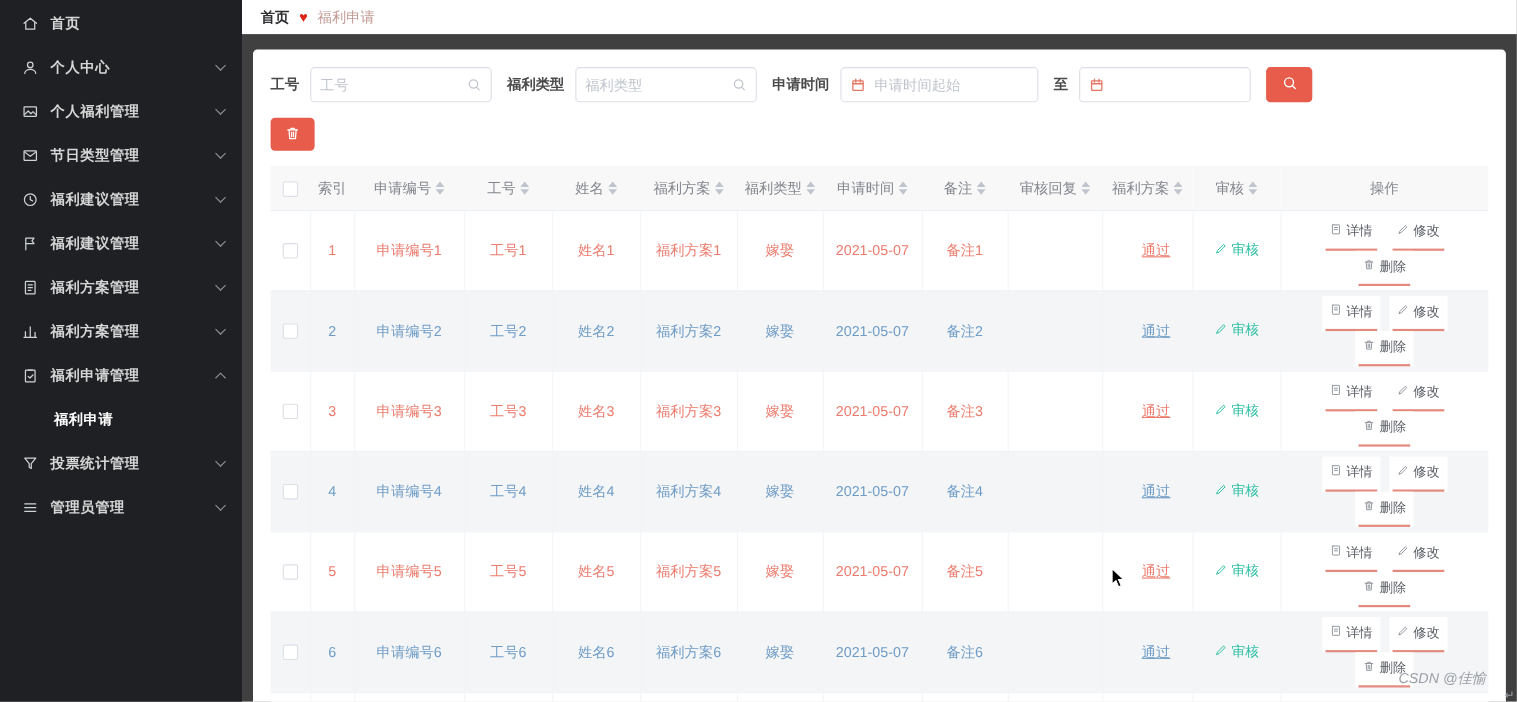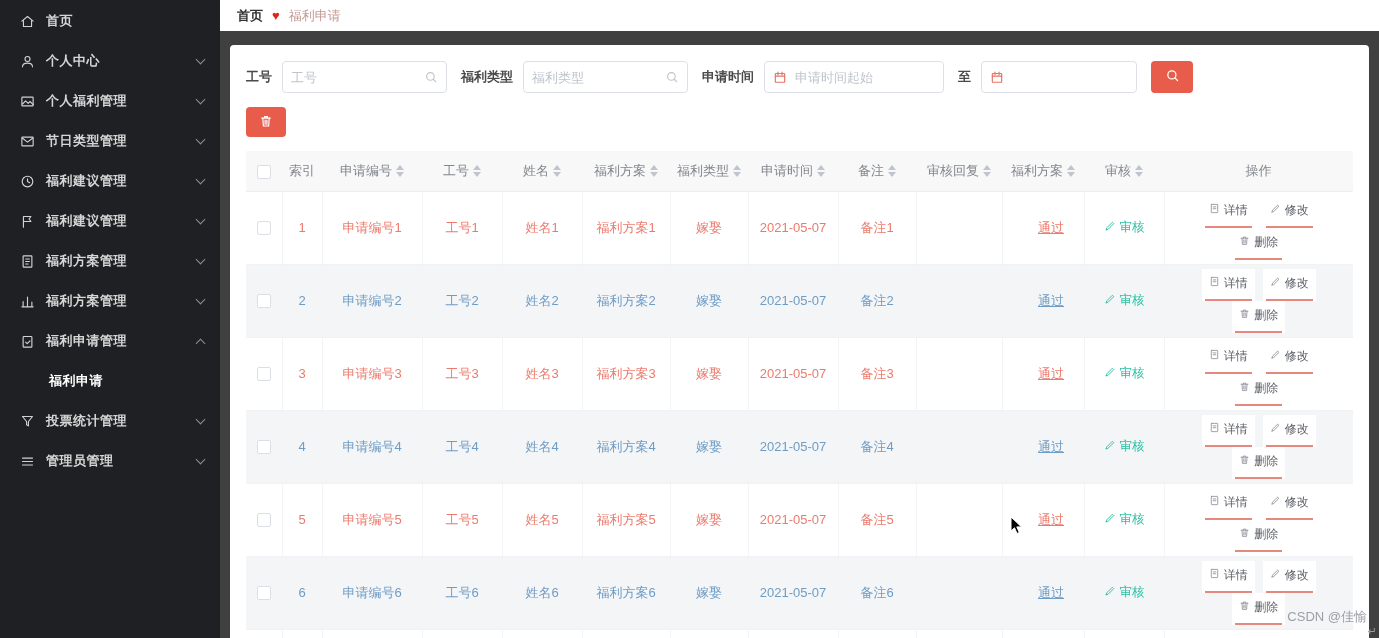--- a/index.html
+++ b/index.html
@@ -52,21 +52,21 @@
   .sort-caret i { width:0; height:0; border-left:4px solid transparent; border-right:4px solid transparent; }
   .sort-caret .c-up { border-bottom:5px solid #c0c4cc; }
   .sort-caret .c-dn { border-top:5px solid #c0c4cc; }
   .checkbox { display:inline-block; width:14px; height:14px; border:1px solid #dcdfe6; border-radius:2px; background:#fff; vertical-align:middle; cursor:pointer; }
   .status-link { text-decoration:underline; cursor:pointer;margin-left:16px; }
   .audit-link { color:#2bbfa3; display:inline-flex; align-items:center; gap:4px; cursor:pointer; font-size:12.5px; }
   .op-btn { position:relative; display:inline-flex; align-items:center; gap:4px; background:#fff; border:none; color:#5a5e66; font-size:12px; font-family:inherit; padding:6px 7px 9px 7px; margin:0 4px; cursor:pointer; }
   .op-btn svg { color:#8a8e96; }
   .op-btn::after { content:''; position:absolute; left:3px; right:3px; bottom:0; height:2px; background:#e4897e; }
 
-  .watermark { position:absolute; right:12px; bottom:12px; color:#9b9fa5; font-size:13px; }
+  .watermark { position:absolute; right:28px; bottom:12px; color:#9b9fa5; font-size:13px;font-style:italic; }
   .corner-mark { position:absolute; right:2px; bottom:0px; color:#9b9fa5; font-size:11px; }
   .cursor { position:absolute; left:1010px; top:516px; pointer-events:none; }
 </style>
 </head>
 <body>
 
 <div class="app">
 
   <aside class="sidebar">
     <div id="sidebar-menu">

